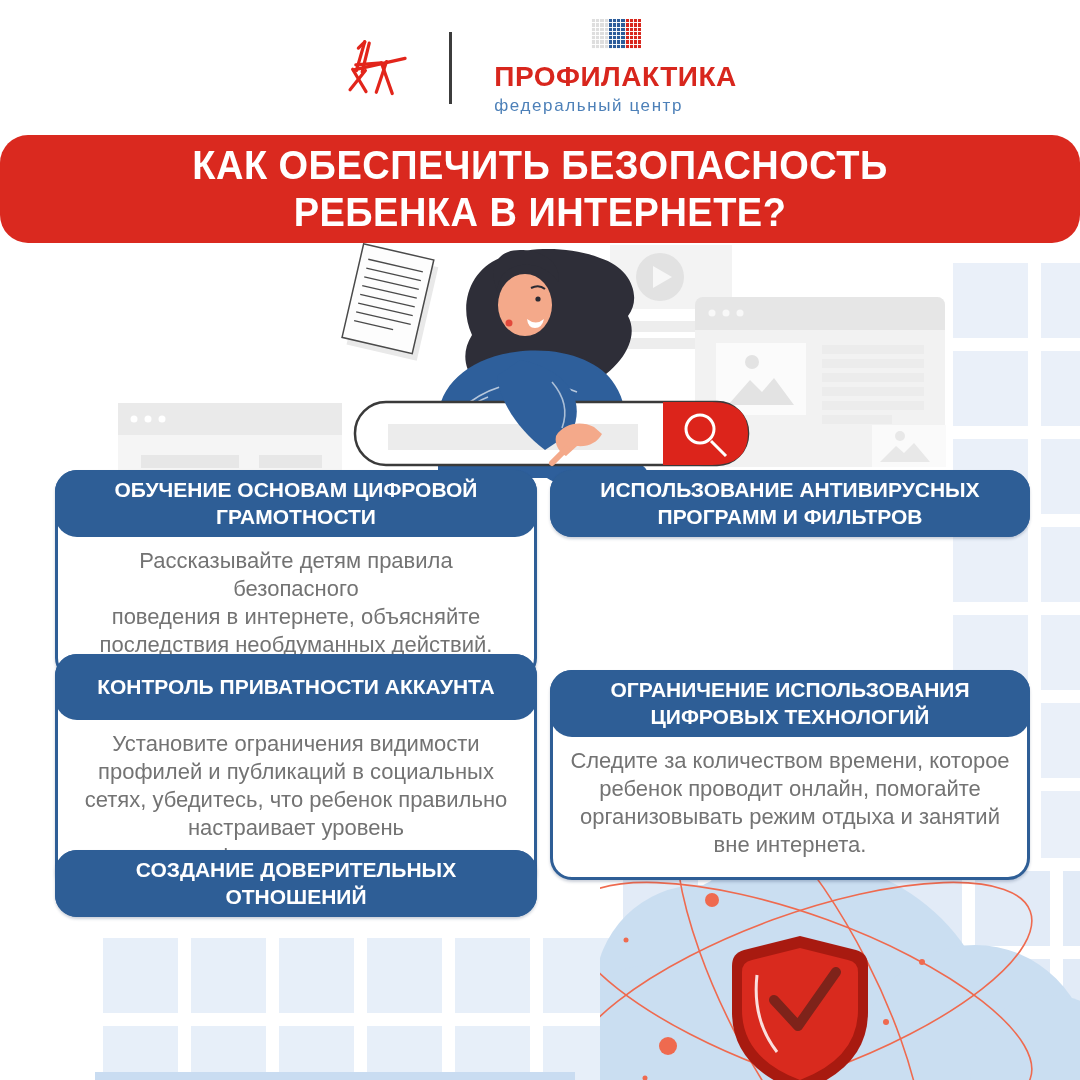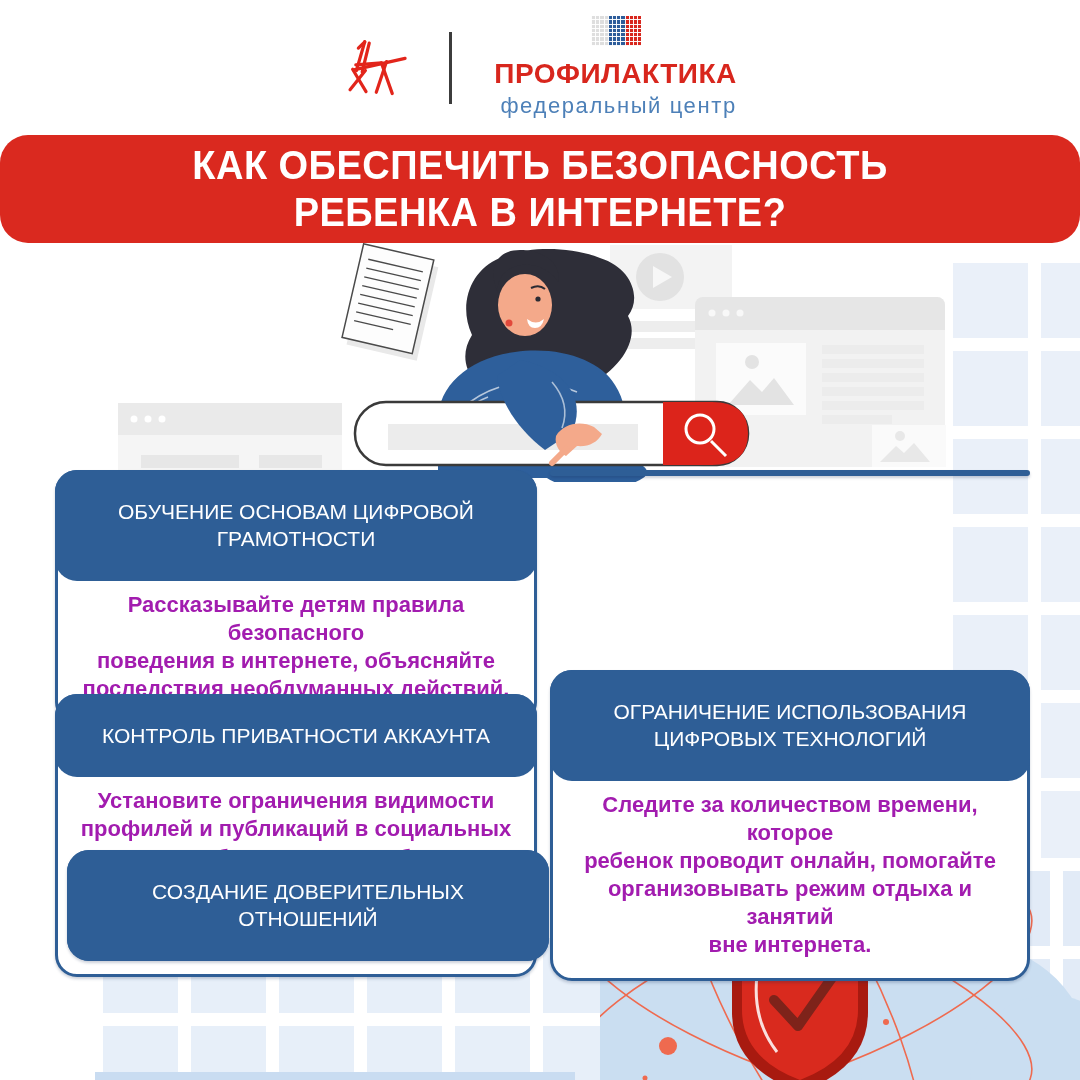--- a/index.html
+++ b/index.html
@@ -10,30 +10,30 @@
   }
   .pre { white-space:pre-line; }
 
   
   .brand-row {
     position:absolute; left:0; top:0; width:1080px; height:135px;
     display:flex; align-items:center; justify-content:center; gap:42px; z-index:2;
   }
   .brand-mark { width:64px; height:78px; }
   .brand-divider { width:3px; height:72px; background:#3c3c3c; }
-  .brand-text { text-align:right; }
+  .brand-text { text-align:left; }
   .brand-mosaic {
     width:50px; height:30px; margin:0 auto 12px;
     background-image:
       repeating-linear-gradient(0deg, rgba(255,255,255,.95) 0 1px, transparent 1px 4.3px),
       repeating-linear-gradient(90deg, rgba(255,255,255,.95) 0 1px, transparent 1px 4.2px),
       linear-gradient(90deg, #dedede 0 34%, #2c5c9a 34% 67%, #d8261d 67% 100%);
   }
   .brand-name { font-size:28px; font-weight:bold; color:#d8261d; letter-spacing:.5px; }
-  .brand-subtitle { font-size:22px; color:#4d80b8; letter-spacing:1.6px; margin-top:3px; }
+  .brand-subtitle { font-size:17px; color:#4d80b8; letter-spacing:1.6px; margin-top:3px; }
 
   
   .banner {
     position:absolute; left:0; top:135px; width:1080px; height:108px;
     background:#da291f; display:flex; align-items:center; justify-content:center; z-index:2;border-radius:28px;
   }
   .banner-title {
     color:#ffffff; font-weight:bold; font-size:40px; line-height:1.18;
     text-align:center; letter-spacing:.5px; transform:scaleX(.95);
   }
@@ -55,32 +55,32 @@
   .scene-bottom { position:absolute; left:600px; top:855px; width:480px; height:225px; z-index:1; }
 
   
   .card {
     position:absolute; background:#ffffff; border:3px solid #2e5e96; border-radius:22px;
     box-shadow:0 2px 3px rgba(20,40,80,.22); z-index:3;
   }
   .card-head {
     background:#2e5e96; margin:-3px; border-radius:22px; min-height:66px;
     display:flex; align-items:center; justify-content:center;
-    color:#ffffff; font-weight:normal; font-size:21px; line-height:1.3;
-    text-align:center; padding:28px 20px;
+    color:#ffffff; font-weight:bold; font-size:21px; line-height:1.3;
+    text-align:center; padding:6px 20px;
   }
   .card-body {
     padding:13px 16px 18px; font-size:22px; line-height:1.28;
-    text-align:center; color:#a21caf;font-weight:bold;
+    text-align:center; color:#737373;
   }
   .card-1, .card-3, .card-5 { left:55px;  width:482px; }
   .card-2, .card-4         { left:550px; width:480px; }
   .card-1 { top:470px; } .card-2 { top:470px; }
-  .card-3 { top:654px;margin-top:40px; } .card-4 { top:670px; }
-  .card-5 { top:850px;margin-left:12px; }
+  .card-3 { top:654px; } .card-4 { top:670px; }
+  .card-5 { top:850px; }
 </style>
 </head>
 <body>
 
 <div class="page">
 
   <div class="pattern checker-right"></div>
   <div class="pattern checker-bottom-right"></div>
   <div class="pattern checker-bottom-left"></div>
   <div class="bottom-strip"></div>
@@ -207,20 +207,22 @@
   </svg>
 
   <div class="card card-1">
     <div class="card-head pre">ОБУЧЕНИЕ ОСНОВАМ ЦИФРОВОЙ
 ГРАМОТНОСТИ</div>
     <div class="card-body pre">Рассказывайте детям правила безопасного
 поведения в интернете, объясняйте
 последствия необдуманных действий.</div>
   </div>
   <div class="card card-2">
+    <div class="card-head pre">ИСПОЛЬЗОВАНИЕ АНТИВИРУСНЫХ
+ПРОГРАММ И ФИЛЬТРОВ</div>
   </div>
   <div class="card card-3">
     <div class="card-head pre">КОНТРОЛЬ ПРИВАТНОСТИ АККАУНТА</div>
     <div class="card-body pre">Установите ограничения видимости
 профилей и публикаций в социальных
 сетях, убедитесь, что ребенок правильно
 настраивает уровень конфиденциальности.</div>
   </div>
   <div class="card card-4">
     <div class="card-head pre">ОГРАНИЧЕНИЕ ИСПОЛЬЗОВАНИЯ

